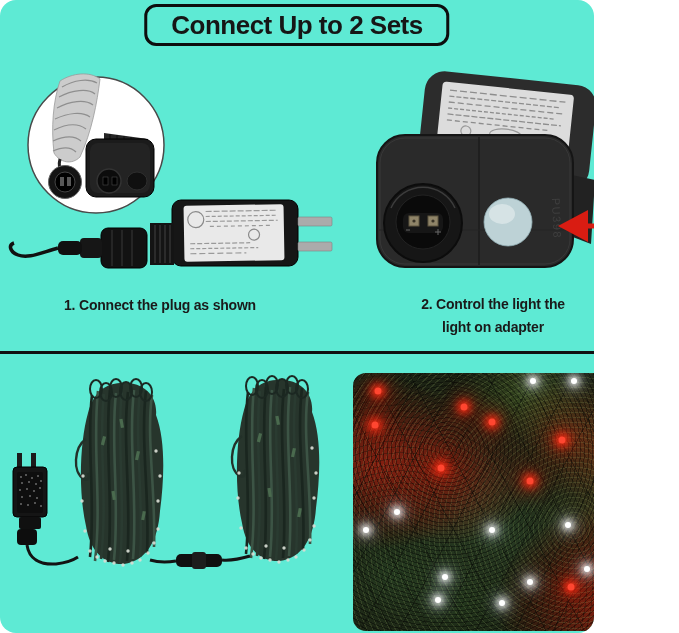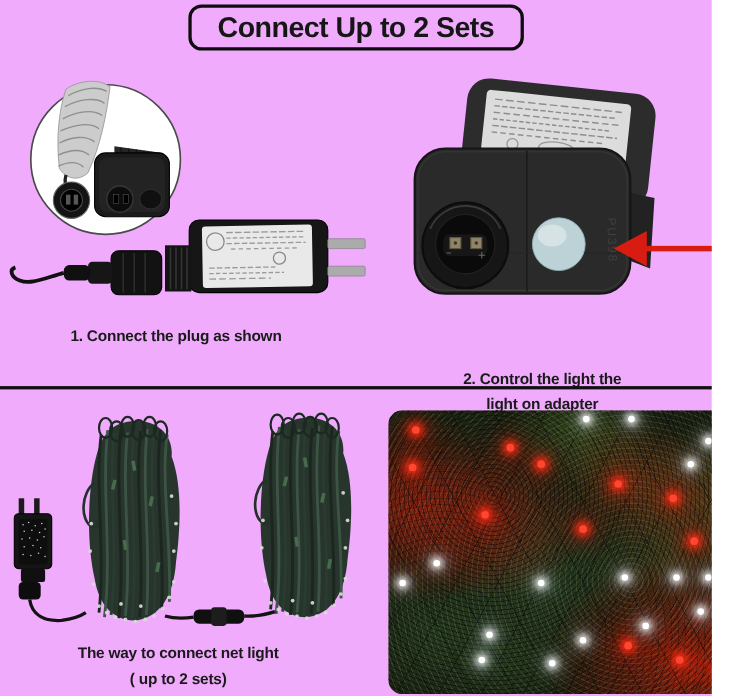--- a/index.html
+++ b/index.html
@@ -1,36 +1,36 @@
 <!DOCTYPE html>
 <html><head>
 <meta charset="utf-8">
 <style>
   html,body{margin:0;padding:0;background:#ffffff;}
   .page{
-    position:relative;width:647px;height:633px;background:#f0abfc;overflow:hidden;
-    font-family:"Liberation Sans",sans-serif;color:#161616;
+    position:relative;width:594px;height:633px;background:#5eead4;overflow:hidden;
+    font-family:"Liberation Sans",sans-serif;color:#161616;border-radius:16px;
   }
   
   .title-box{
     position:absolute;top:4px;left:50%;transform:translateX(-50%);
     border:3px solid #0d0d0d;border-radius:12px;padding:2px 24px;
     font-size:26px;font-weight:bold;letter-spacing:-0.5px;white-space:nowrap;
     line-height:32px;
   }
   
   .fig{position:absolute;margin:0;padding:0;}
   .fig-plug{left:0;top:53px;}
   .fig-adapter{left:355px;top:62px;}
   .fig-bundles{left:0;top:365px;}
   
   .caption{position:absolute;font-weight:bold;font-size:14px;letter-spacing:-0.2px;
     text-align:center;margin:0;color:#1a1a1a;}
   .caption-step1{top:297px;left:0;width:320px;}
-  .caption-step2{top:293px;left:348px;width:290px;line-height:23px;margin-top:40px;}
+  .caption-step2{top:293px;left:348px;width:290px;line-height:23px;}
   .caption-bottom{top:581px;left:6px;width:312px;line-height:24px;}
   
   .divider{position:absolute;left:0;top:351px;width:679px;height:3px;background:#111;border:0;margin:0;}
   
   .photo{
     position:absolute;left:353px;top:373px;width:316px;height:258px;border-radius:13px;overflow:hidden;
     background-color:#1c2314;
     background-image:
       radial-gradient(140px 110px at 8% 35%, rgba(150,30,15,.85), rgba(90,22,10,.35) 60%, transparent 78%),
       radial-gradient(120px 95px at 30% 40%, rgba(190,40,20,.5), transparent 72%),
@@ -340,18 +340,14 @@
         <span class="light white" style="left: 98%; top: 69%;"></span>
         <span class="light white" style="left: 29%; top: 79%;"></span>
         <span class="light white" style="left: 56%; top: 81%;"></span>
         <span class="light white" style="left: 74%; top: 76%;"></span>
         <span class="light white" style="left: 90%; top: 71%;"></span>
         <span class="light white" style="left: 27%; top: 88%;"></span>
         <span class="light white" style="left: 47%; top: 89%;"></span>
       </div>
   </div>
 
-  <p class="caption caption-bottom">
-    <span>The way to connect net light</span><br>
-    <span>( up to 2 sets)</span>
-  </p>
 
 </div>
 
 </body></html>

